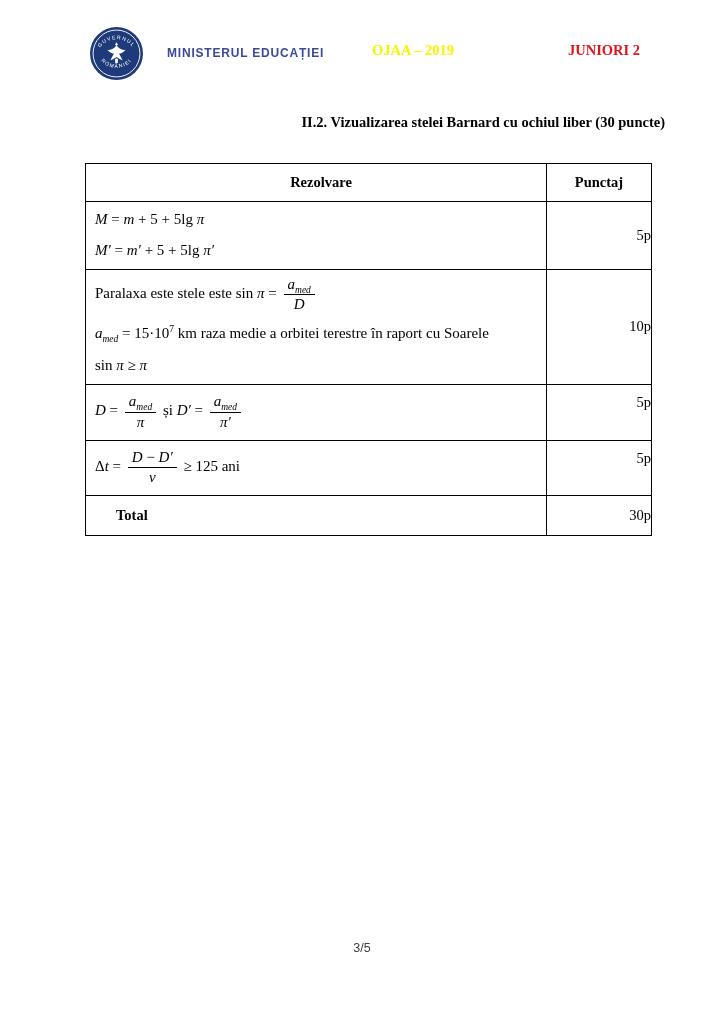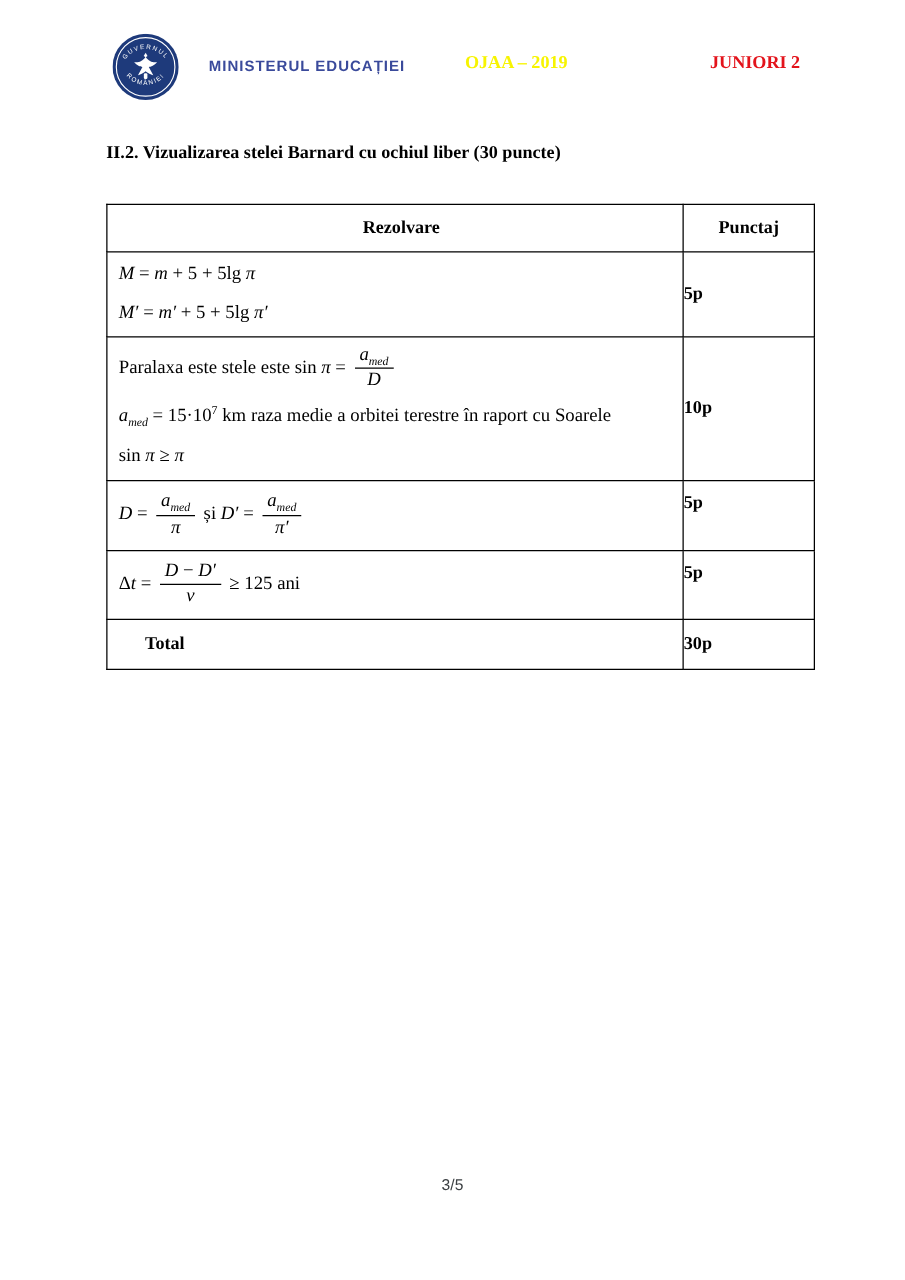--- a/index.html
+++ b/index.html
@@ -29,41 +29,41 @@
     font-size:14.5px; font-weight:bold; color:#f7f400;
   }
   .category {
     position:absolute; left:568px; top:42px;
     font-size:14.5px; font-weight:bold; color:#e3131b;
   }
 
   
   .title {
     position:absolute; left:85px; top:114px; width:580px;
-    font-size:14.5px; font-weight:bold;
+    font-size:14.5px; font-weight:bold;text-align:right;
   }
 
   
   table.score {
     position:absolute; left:85px; top:163px;
     width:566px;
     border-collapse:collapse;
     table-layout:fixed;
   }
   table.score td, table.score th {
     border:1.5px solid #000;
     vertical-align:middle;
     font-size:14.5px;
   }
   col.c-sol { width:461px; }
   col.c-pts { width:105px; }
   th.h-sol { height:38px; text-align:center; padding-left:10px; font-size:15px; }
   th.h-pts { text-align:center; font-size:15px; }
   td.sol { padding:6px 8px 6px 9px; }
-  td.pts { text-align:left; font-weight:bold; font-size:14.5px; }
+  td.pts { text-align:right; font-weight:normal; font-size:14.5px; }
   td.pts.top { vertical-align:top; padding-top:9px; }
   tr.r1 td.sol { height:64px; }
   tr.r2 td.sol { height:55px; }
   tr.r3 td.sol { height:112px; }
   tr.r4 td.sol { height:56px; }
   tr.r5 td.sol { height:55px; }
   tr.rt td.sol { height:40px; }
   td.total-label { font-weight:bold; padding-left:30px; font-size:15px; }
 
   

